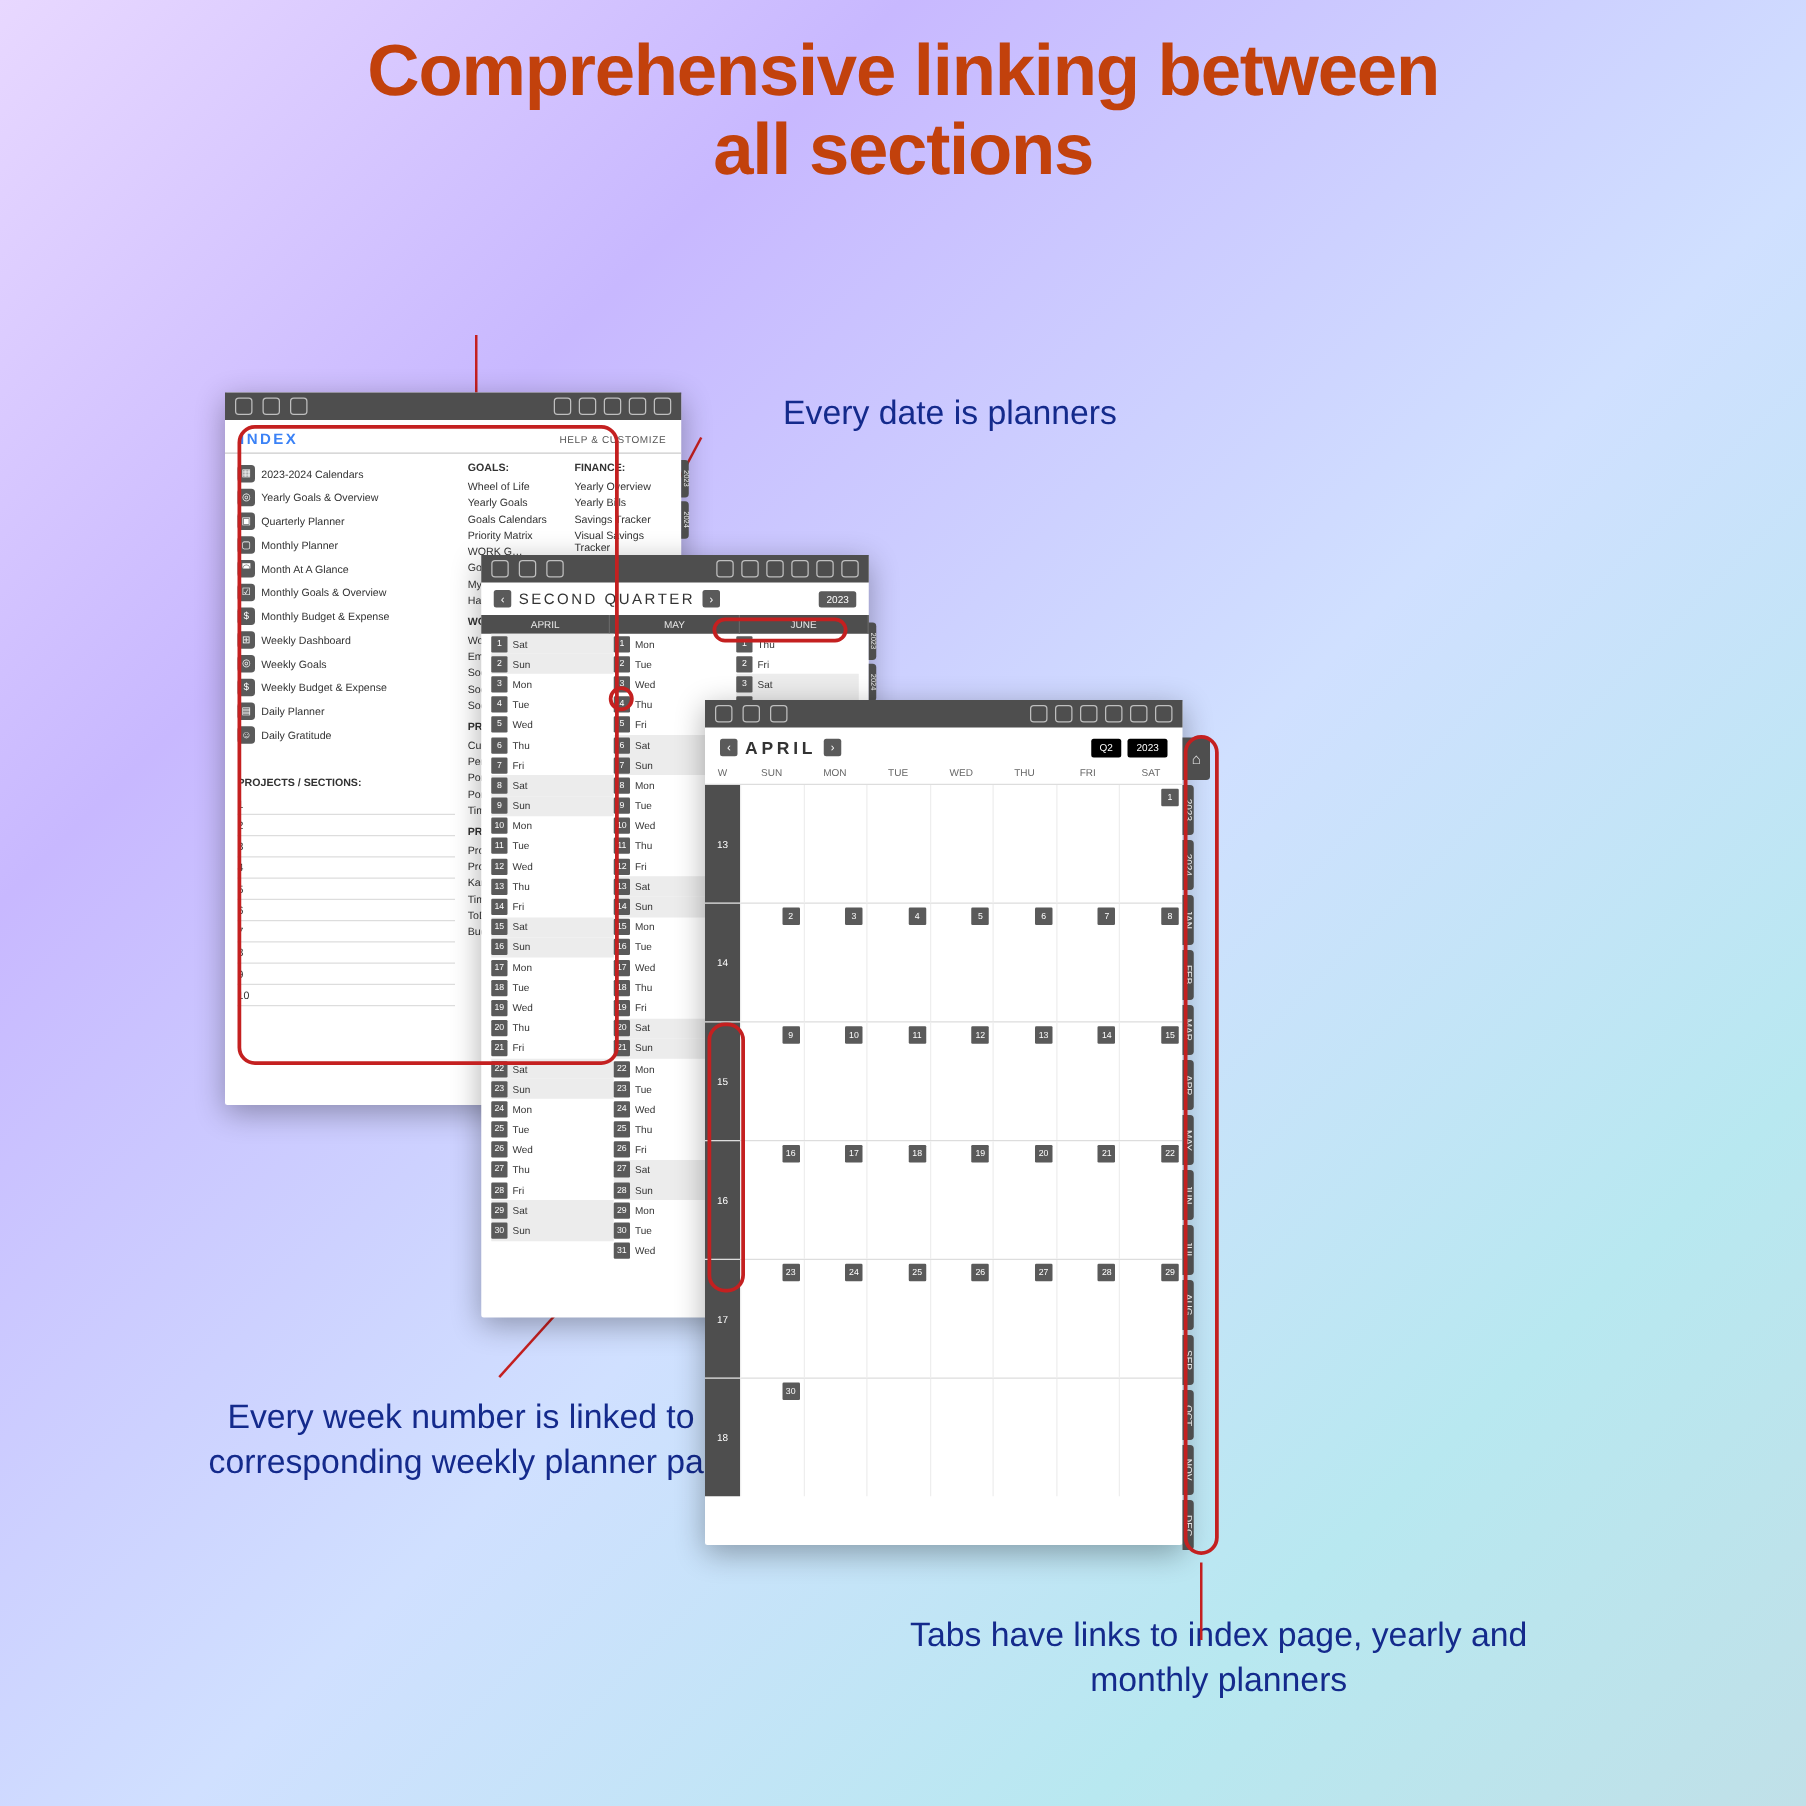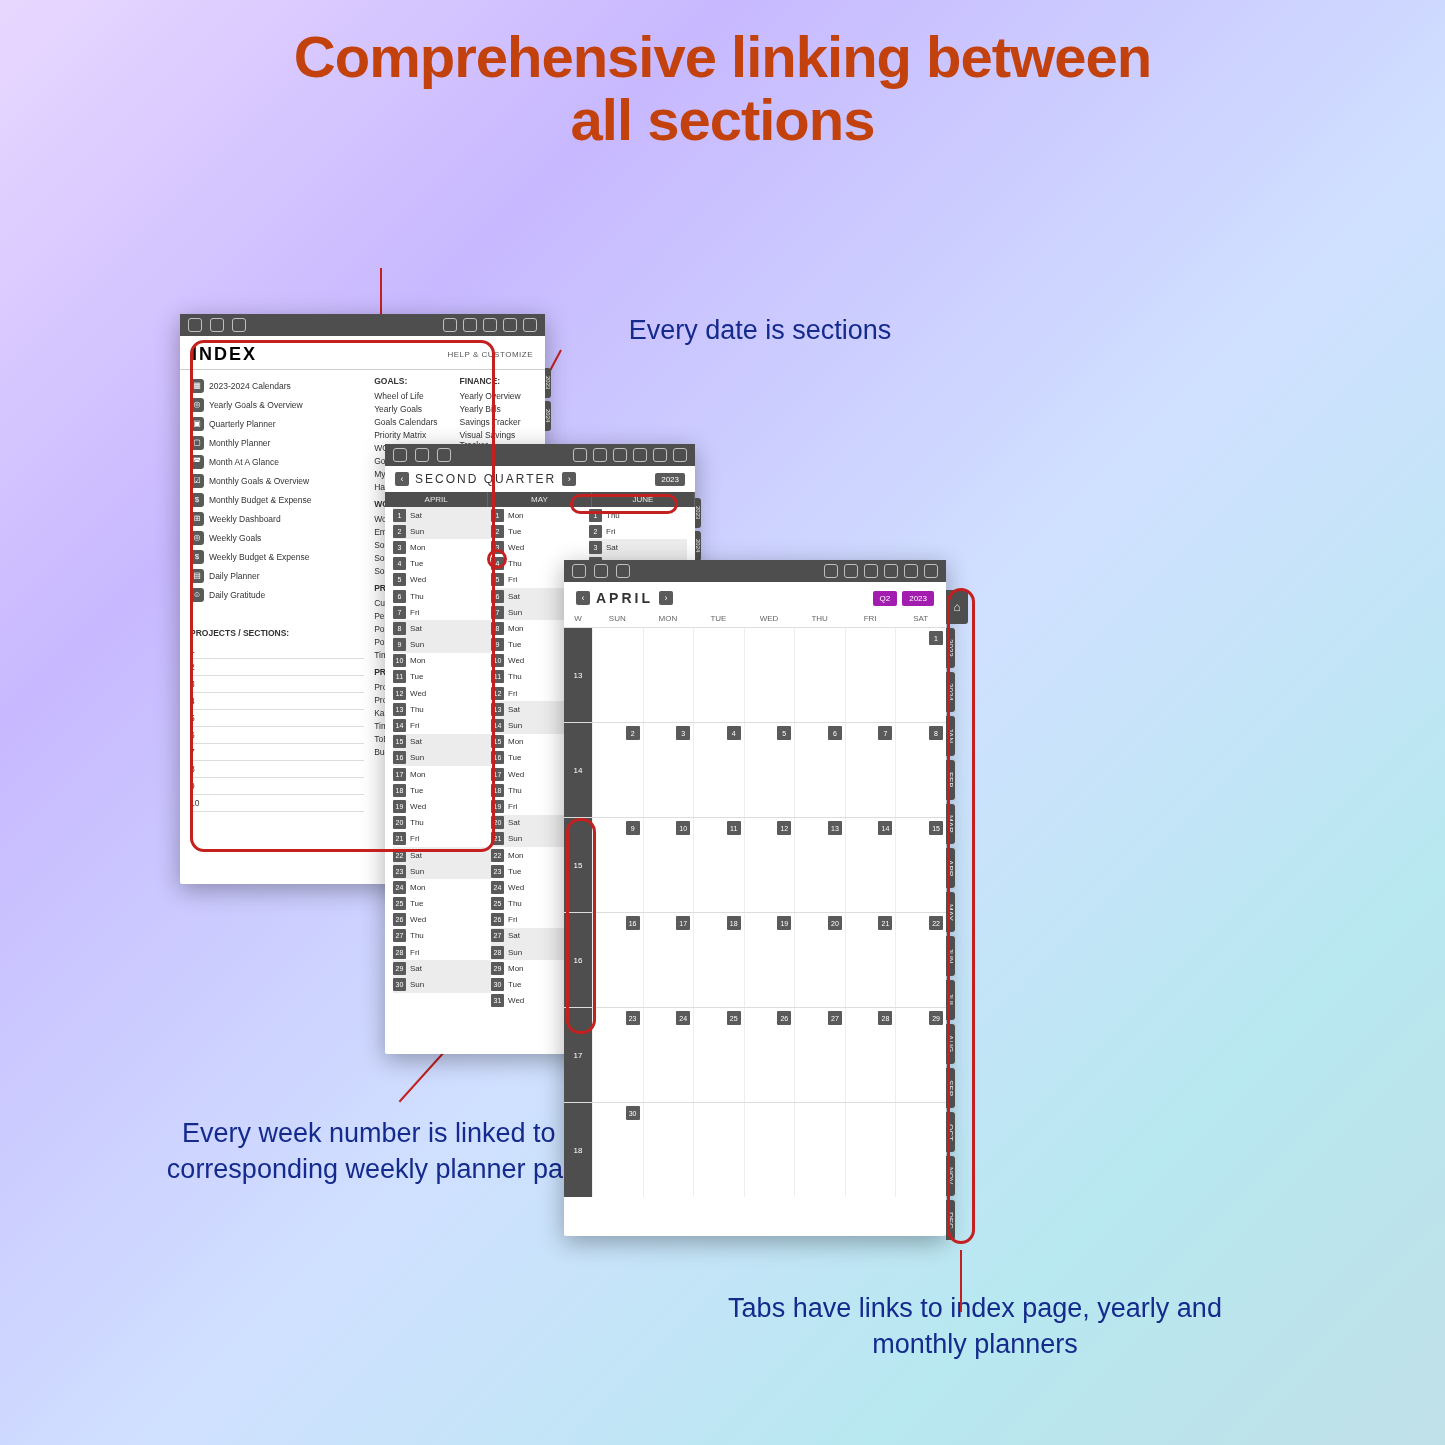--- a/index.html
+++ b/index.html
@@ -22,21 +22,21 @@
 
   
   .page{position:absolute;background:#fff;box-shadow:0 6px 24px rgba(0,0,0,.32);border-radius:2px}
   .topbar{height:22px;background:#4e4e4e;display:flex;align-items:center;padding:0 8px;gap:8px;color:#e8e8e8;font-size:10px}
   .topbar .right{margin-left:auto;display:flex;gap:6px}
   .ticon{width:14px;height:14px;border:1px solid #bfbfbf;border-radius:3px;display:inline-block}
 
   
   .p-index{left:180px;top:314px;width:365px;height:570px}
   .idx-header{display:flex;justify-content:space-between;align-items:center;padding:8px 12px 4px;border-bottom:1px solid #ccc}
-  .idx-header .title{font-size:18px;letter-spacing:2px;font-weight:700;color:#000000}
+  .idx-header .title{font-size:12px;letter-spacing:2px;font-weight:700;color:#3b82f6}
   .idx-header .help{font-size:8px;color:#555;letter-spacing:.5px}
   .idx-body{display:flex;padding:6px 10px;font-size:8.5px;color:#333;gap:10px}
   .idx-left{width:52%}
   .idx-cols{width:48%;display:flex;gap:10px}
   .idx-col{width:50%}
   .idx-left .row{display:flex;align-items:center;gap:5px;padding:2.5px 0}
   .idx-left .ic{width:14px;height:14px;background:#5a5a5a;color:#fff;border-radius:3px;font-size:8px;display:flex;align-items:center;justify-content:center}
   .idx-sub{font-weight:700;margin:24px 0 4px;font-size:8.5px}
   .idx-lines .ln{display:flex;gap:6px;padding:3px 0;border-bottom:1px solid #ddd}
   .idx-col .hd{font-weight:700;font-size:8.5px;margin-bottom:3px}
@@ -62,21 +62,21 @@
   .qt-num{width:13px;height:13px;background:#5a5a5a;color:#fff;font-size:7px;display:flex;align-items:center;justify-content:center;margin-right:4px;border-radius:1px}
   .qt-side{position:absolute;right:-13px;top:54px;width:13px}
   .qt-side .tab{height:30px;background:#4e4e4e;color:#e8e8e8;font-size:6px;writing-mode:vertical-rl;
                 display:flex;align-items:center;justify-content:center;margin-bottom:3px;border-radius:0 3px 3px 0}
 
   
   .p-month{left:564px;top:560px;width:382px;height:676px}
   .mo-header{display:flex;align-items:center;gap:6px;padding:8px 12px}
   .mo-title{font-size:14px;letter-spacing:3px;font-weight:700;color:#333}
   .mo-right{margin-left:auto;display:flex;gap:5px}
-  .mo-pill{background:#a21caf;color:#fff;font-size:8px;padding:3px 7px;border-radius:2px}
+  .mo-pill{background:#000000;color:#fff;font-size:8px;padding:3px 7px;border-radius:2px}
   .mo-dow{display:flex;font-size:8px;color:#666;padding:0 0 4px}
   .mo-dow .w{width:28px;text-align:center}
   .mo-dow .d{flex:1;text-align:center}
   .mo-grid{}
   .mo-wrow{display:flex;height:95px;border-top:1px solid #ddd}
   .mo-wnum{width:28px;background:#4e4e4e;color:#fff;font-size:8px;display:flex;align-items:center;justify-content:center}
   .mo-cell{flex:1;border-left:1px solid #eee;position:relative}
   .mo-cell .dn{position:absolute;right:3px;top:3px;width:14px;height:14px;background:#5a5a5a;color:#fff;
                font-size:7px;display:flex;align-items:center;justify-content:center;border-radius:1px}
   .mo-side{position:absolute;right:-22px;top:30px;width:22px}
@@ -90,21 +90,21 @@
 </head>
 <body>
 
 <div class="stage">
 
   <div class="headline">
     <span>Comprehensive linking between</span><br>
     <span>all sections</span>
   </div>
 
-  <div class="callout call-date">Every date is sections</div>
+  <div class="callout call-date">Every date is planners</div>
   <div class="callout call-week">Every week number is linked to a corresponding weekly planner page</div>
   <div class="callout call-tabs">Tabs have links to index page, yearly and monthly planners</div>
 
   <div class="leader v" style="left:380px;top:268px;height:58px"></div>
   <div class="leader v" style="left:960px;top:1250px;height:62px"></div>
 
   <div class="leader" style="left:560px;top:350px;width:2px;height:210px;transform-origin:top;transform:rotate(28deg)"></div>
 
   <div class="leader" style="left:472px;top:1020px;width:2px;height:110px;transform-origin:top;transform:rotate(42deg)"></div>
 

